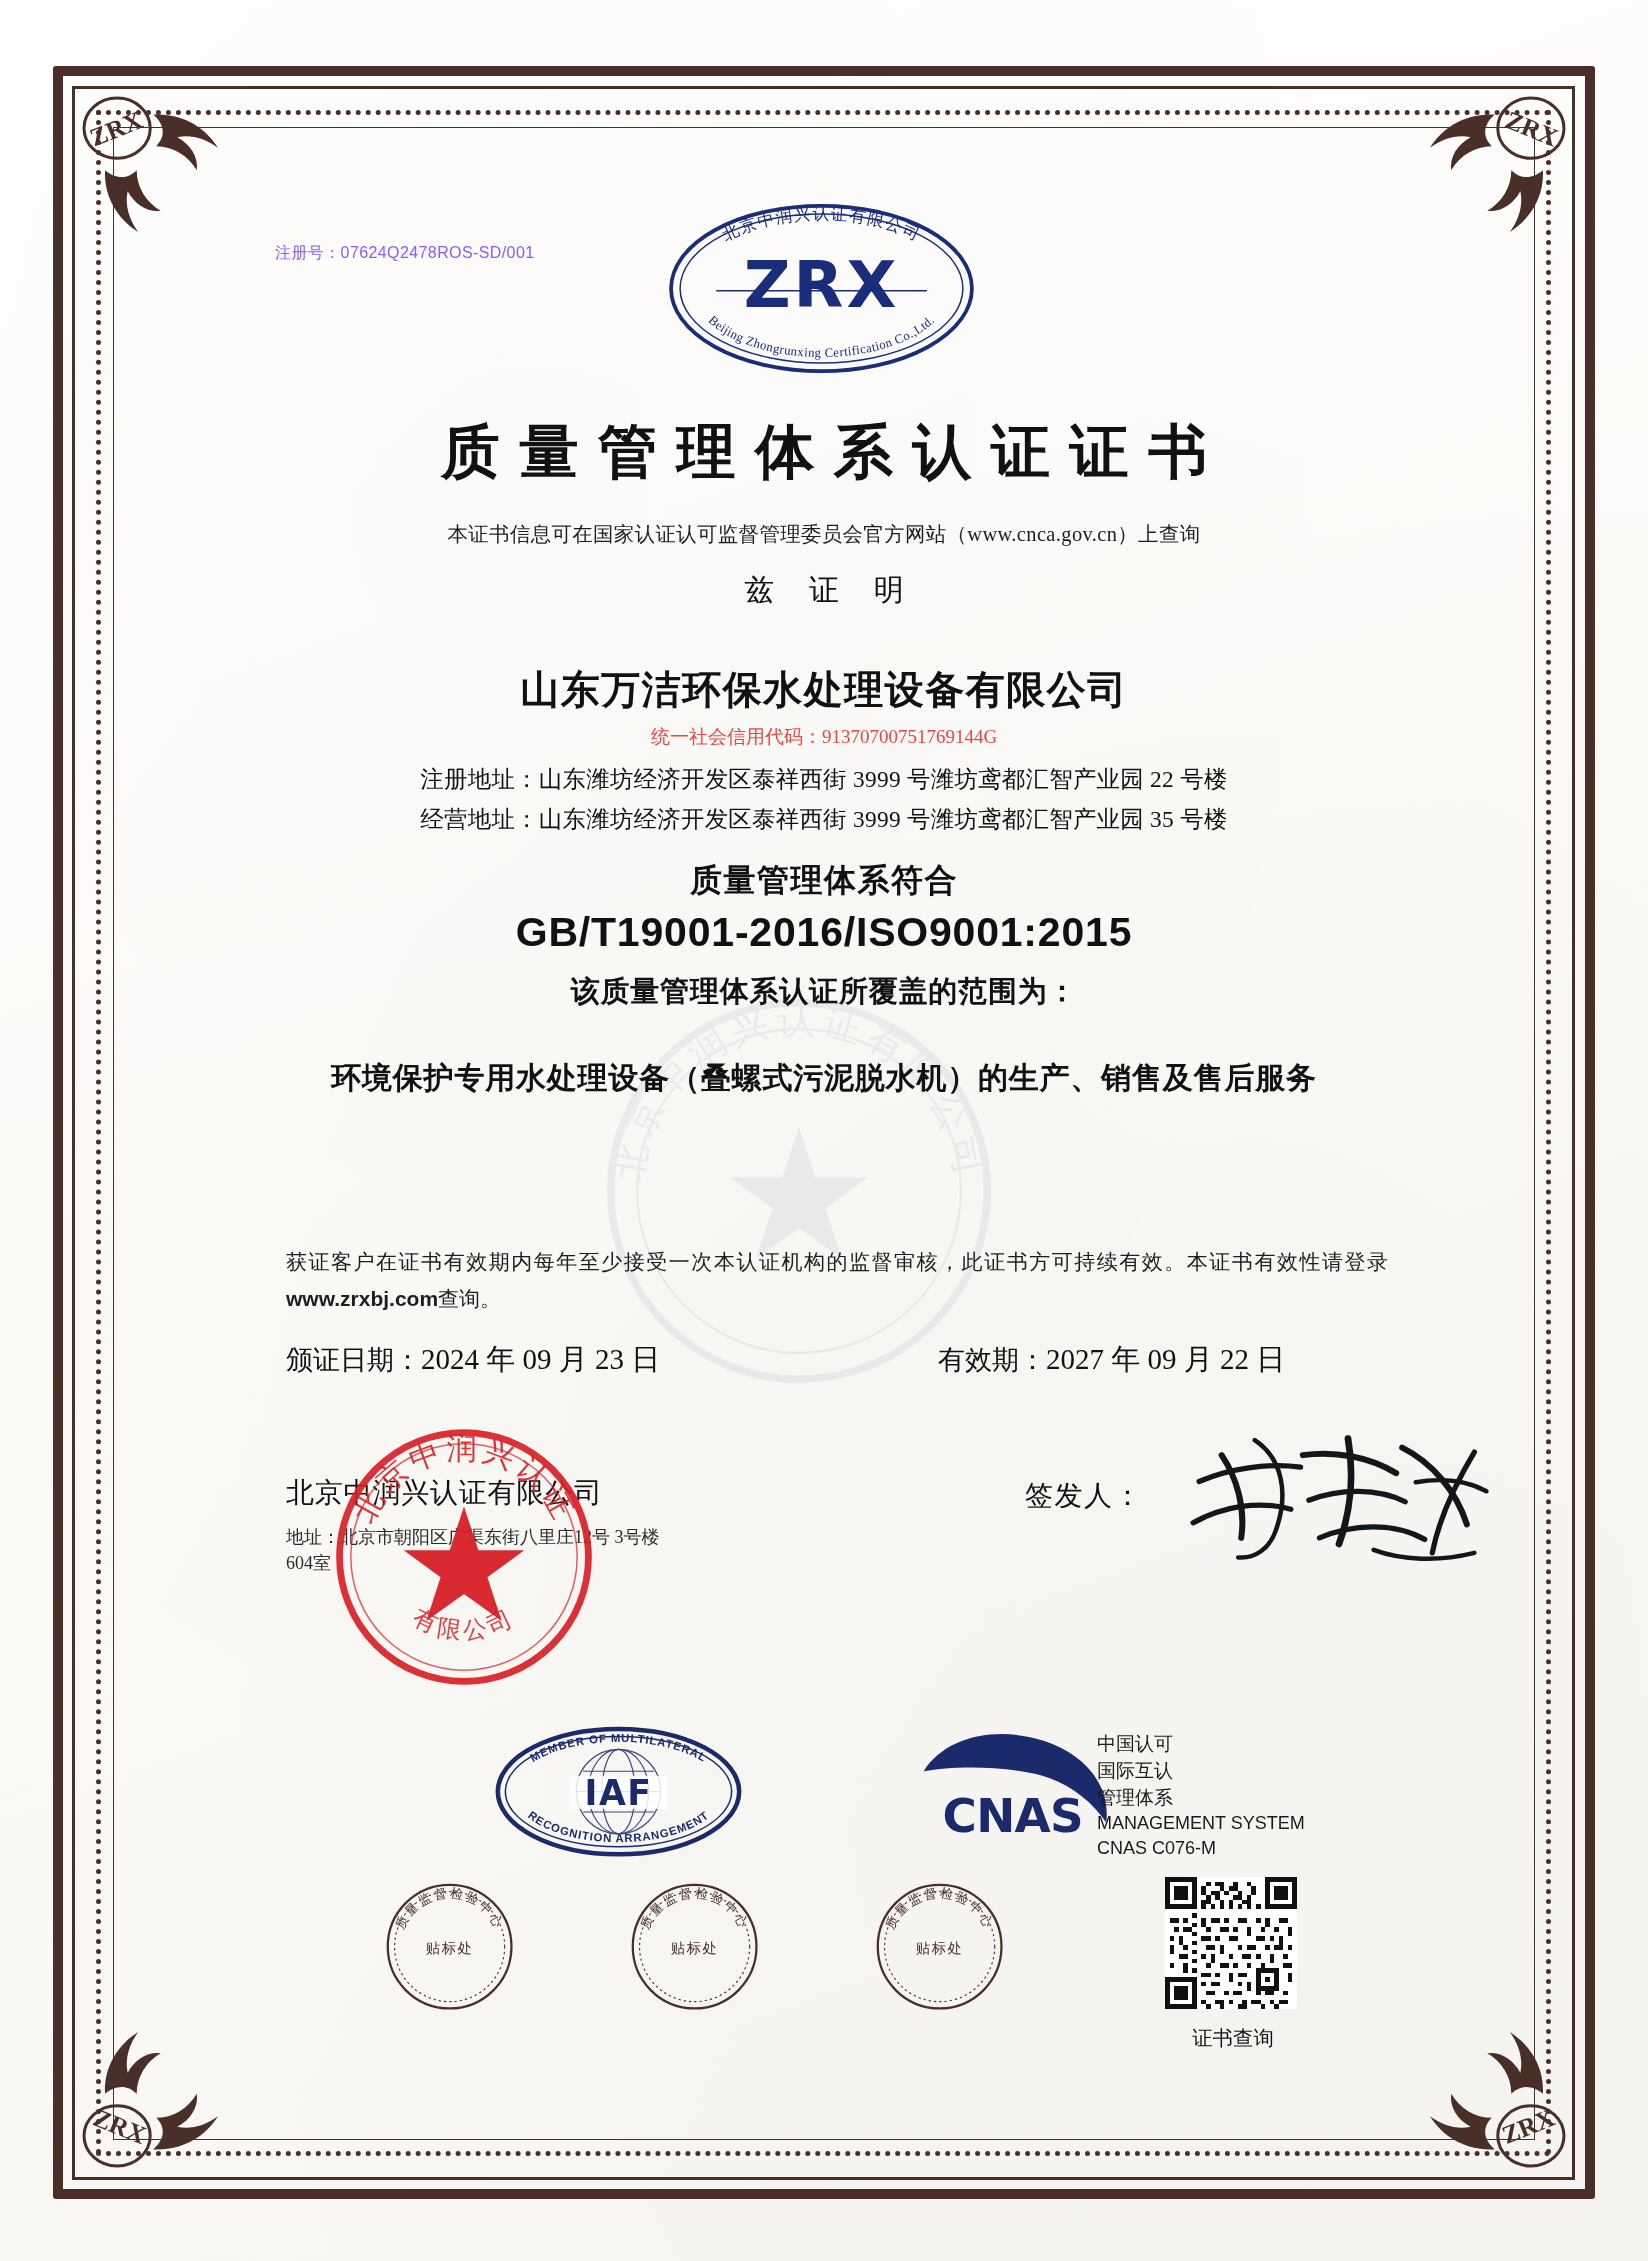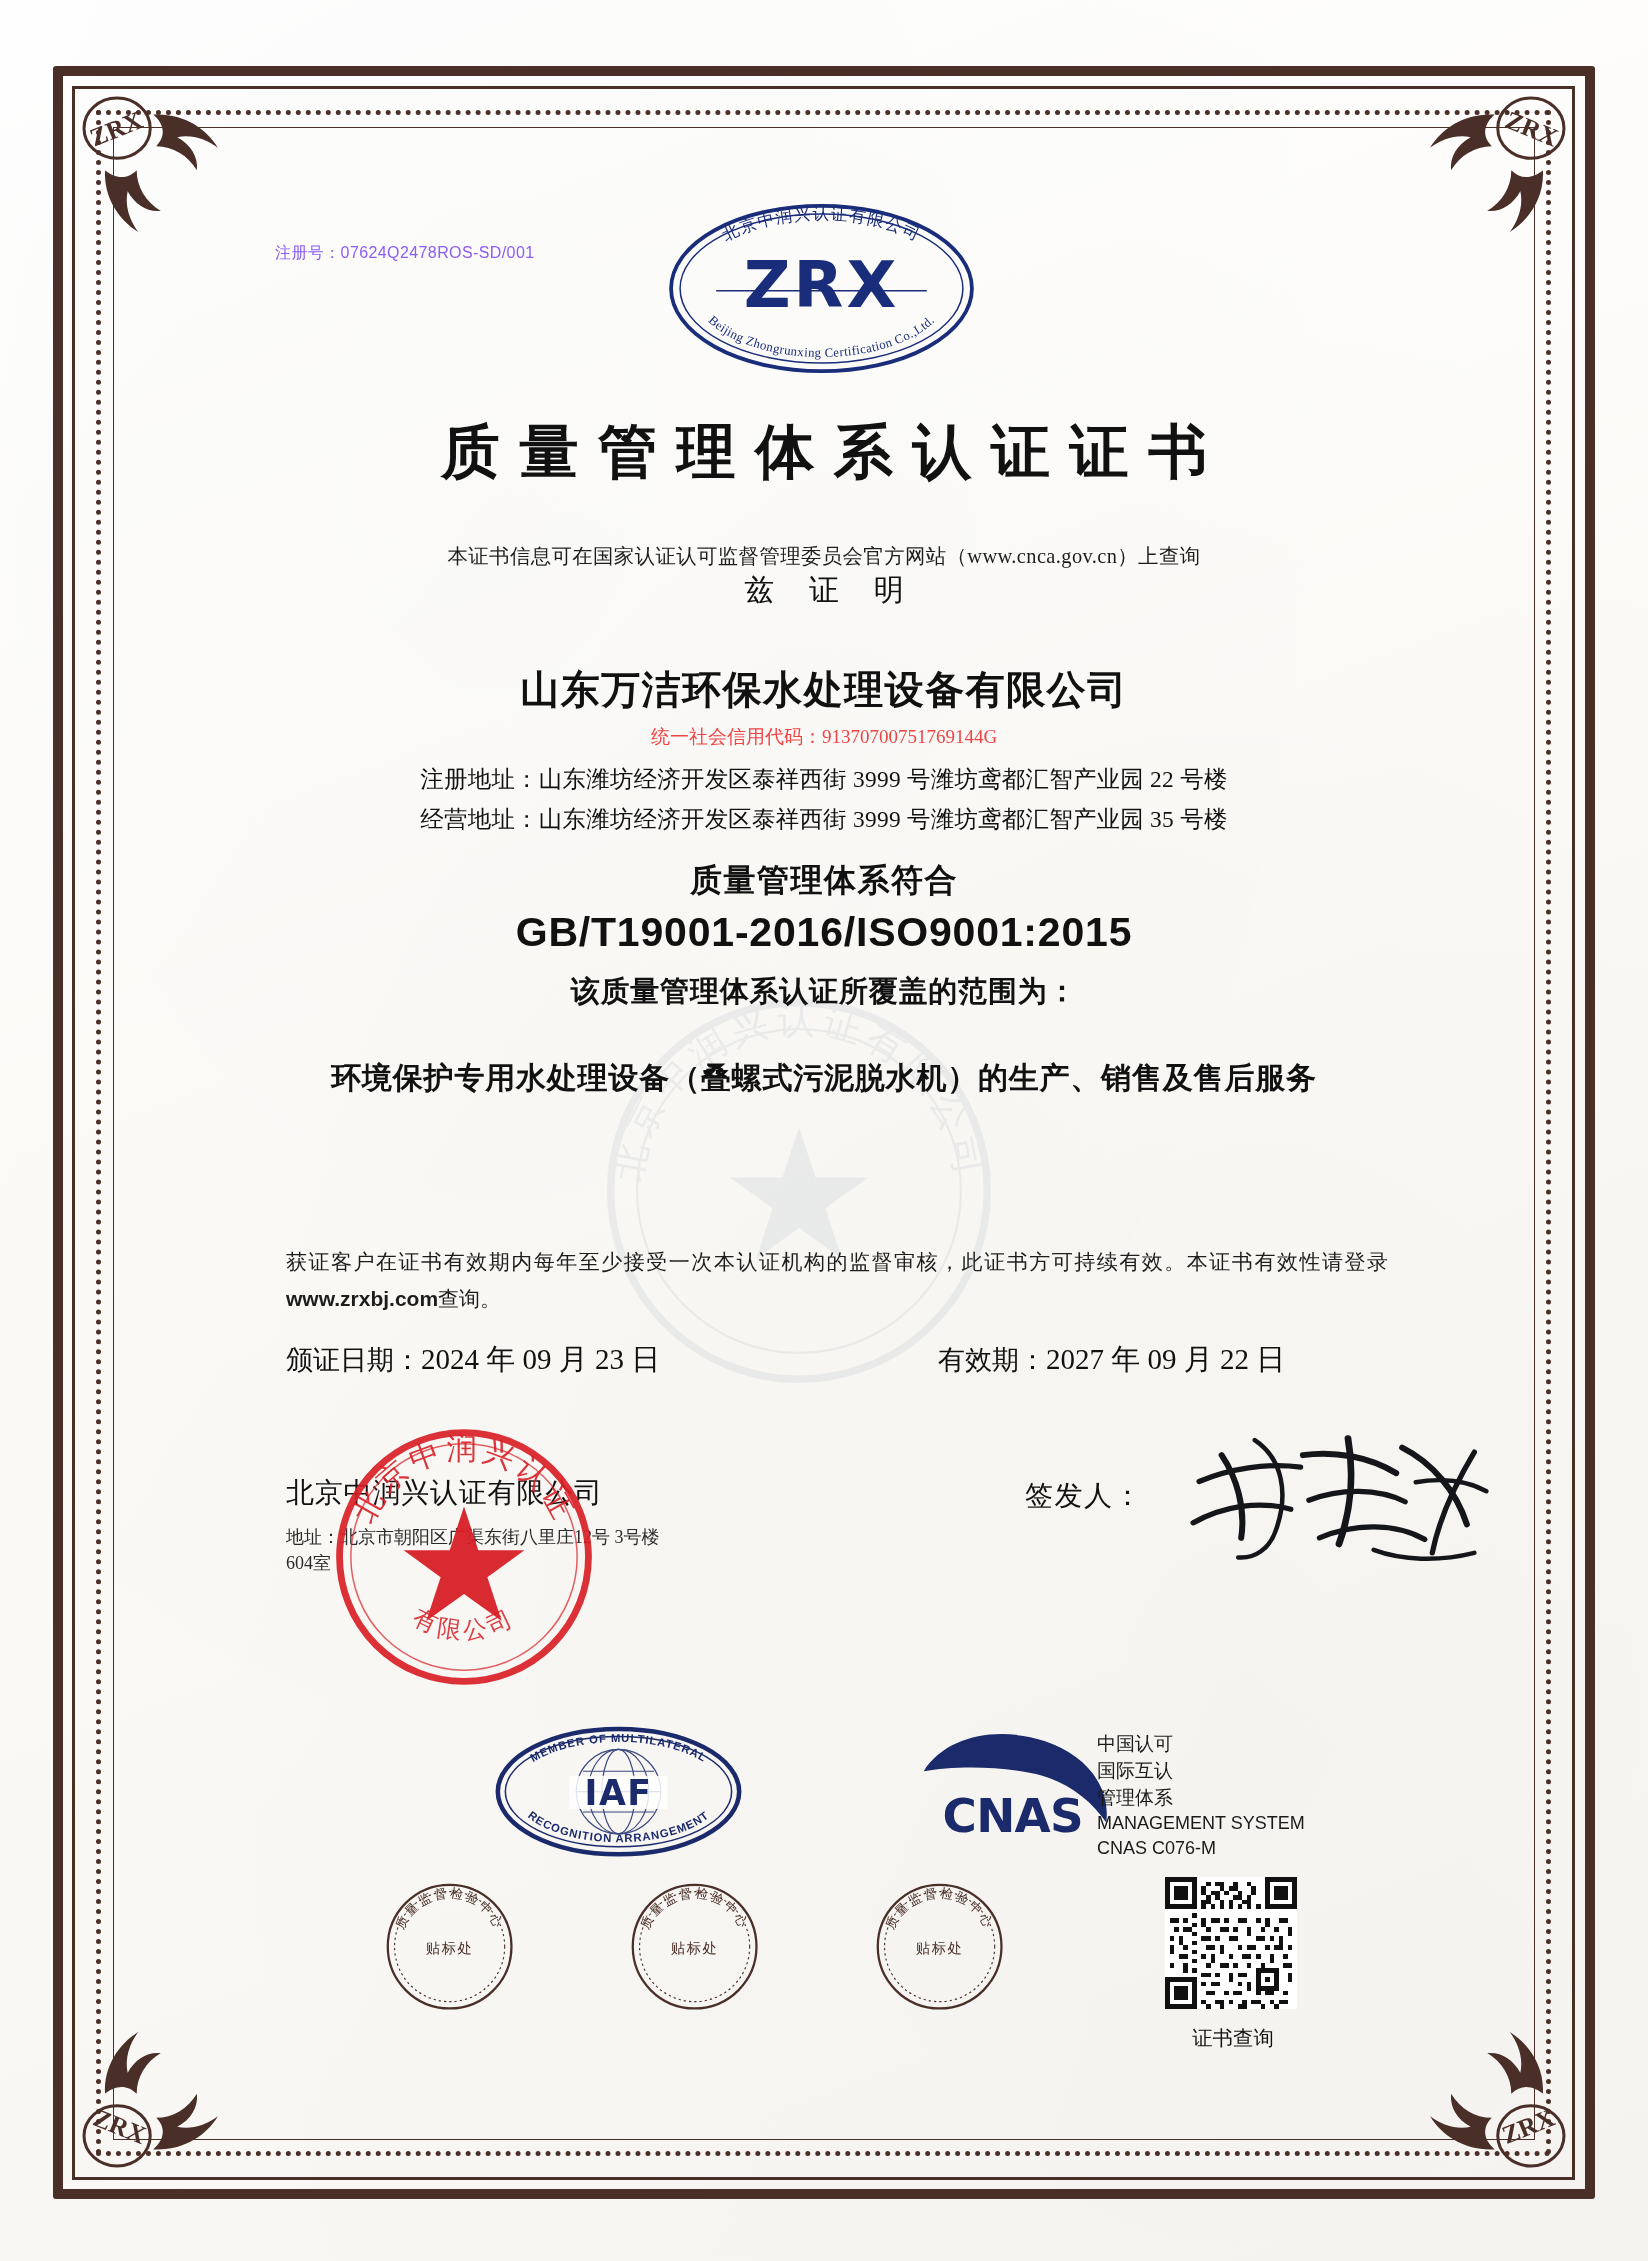--- a/index.html
+++ b/index.html
@@ -117,21 +117,20 @@
     text-indent: 19.6px;
   }
   #title-note {
     position: absolute;
     left: 0; right: 0;
     top: 520px;
     text-align: center;
     font-size: 20.4px;
     color: #1d1d1d;
     letter-spacing: 0.4px;
-    margin-top: 22px;
   }
   #hereby-certify {
     position: absolute;
     left: 0; right: 0;
     top: 570px;
     text-align: center;
     font-size: 30px;
     letter-spacing: 13.6px;
     color: #111;
     text-indent: 13.6px;

